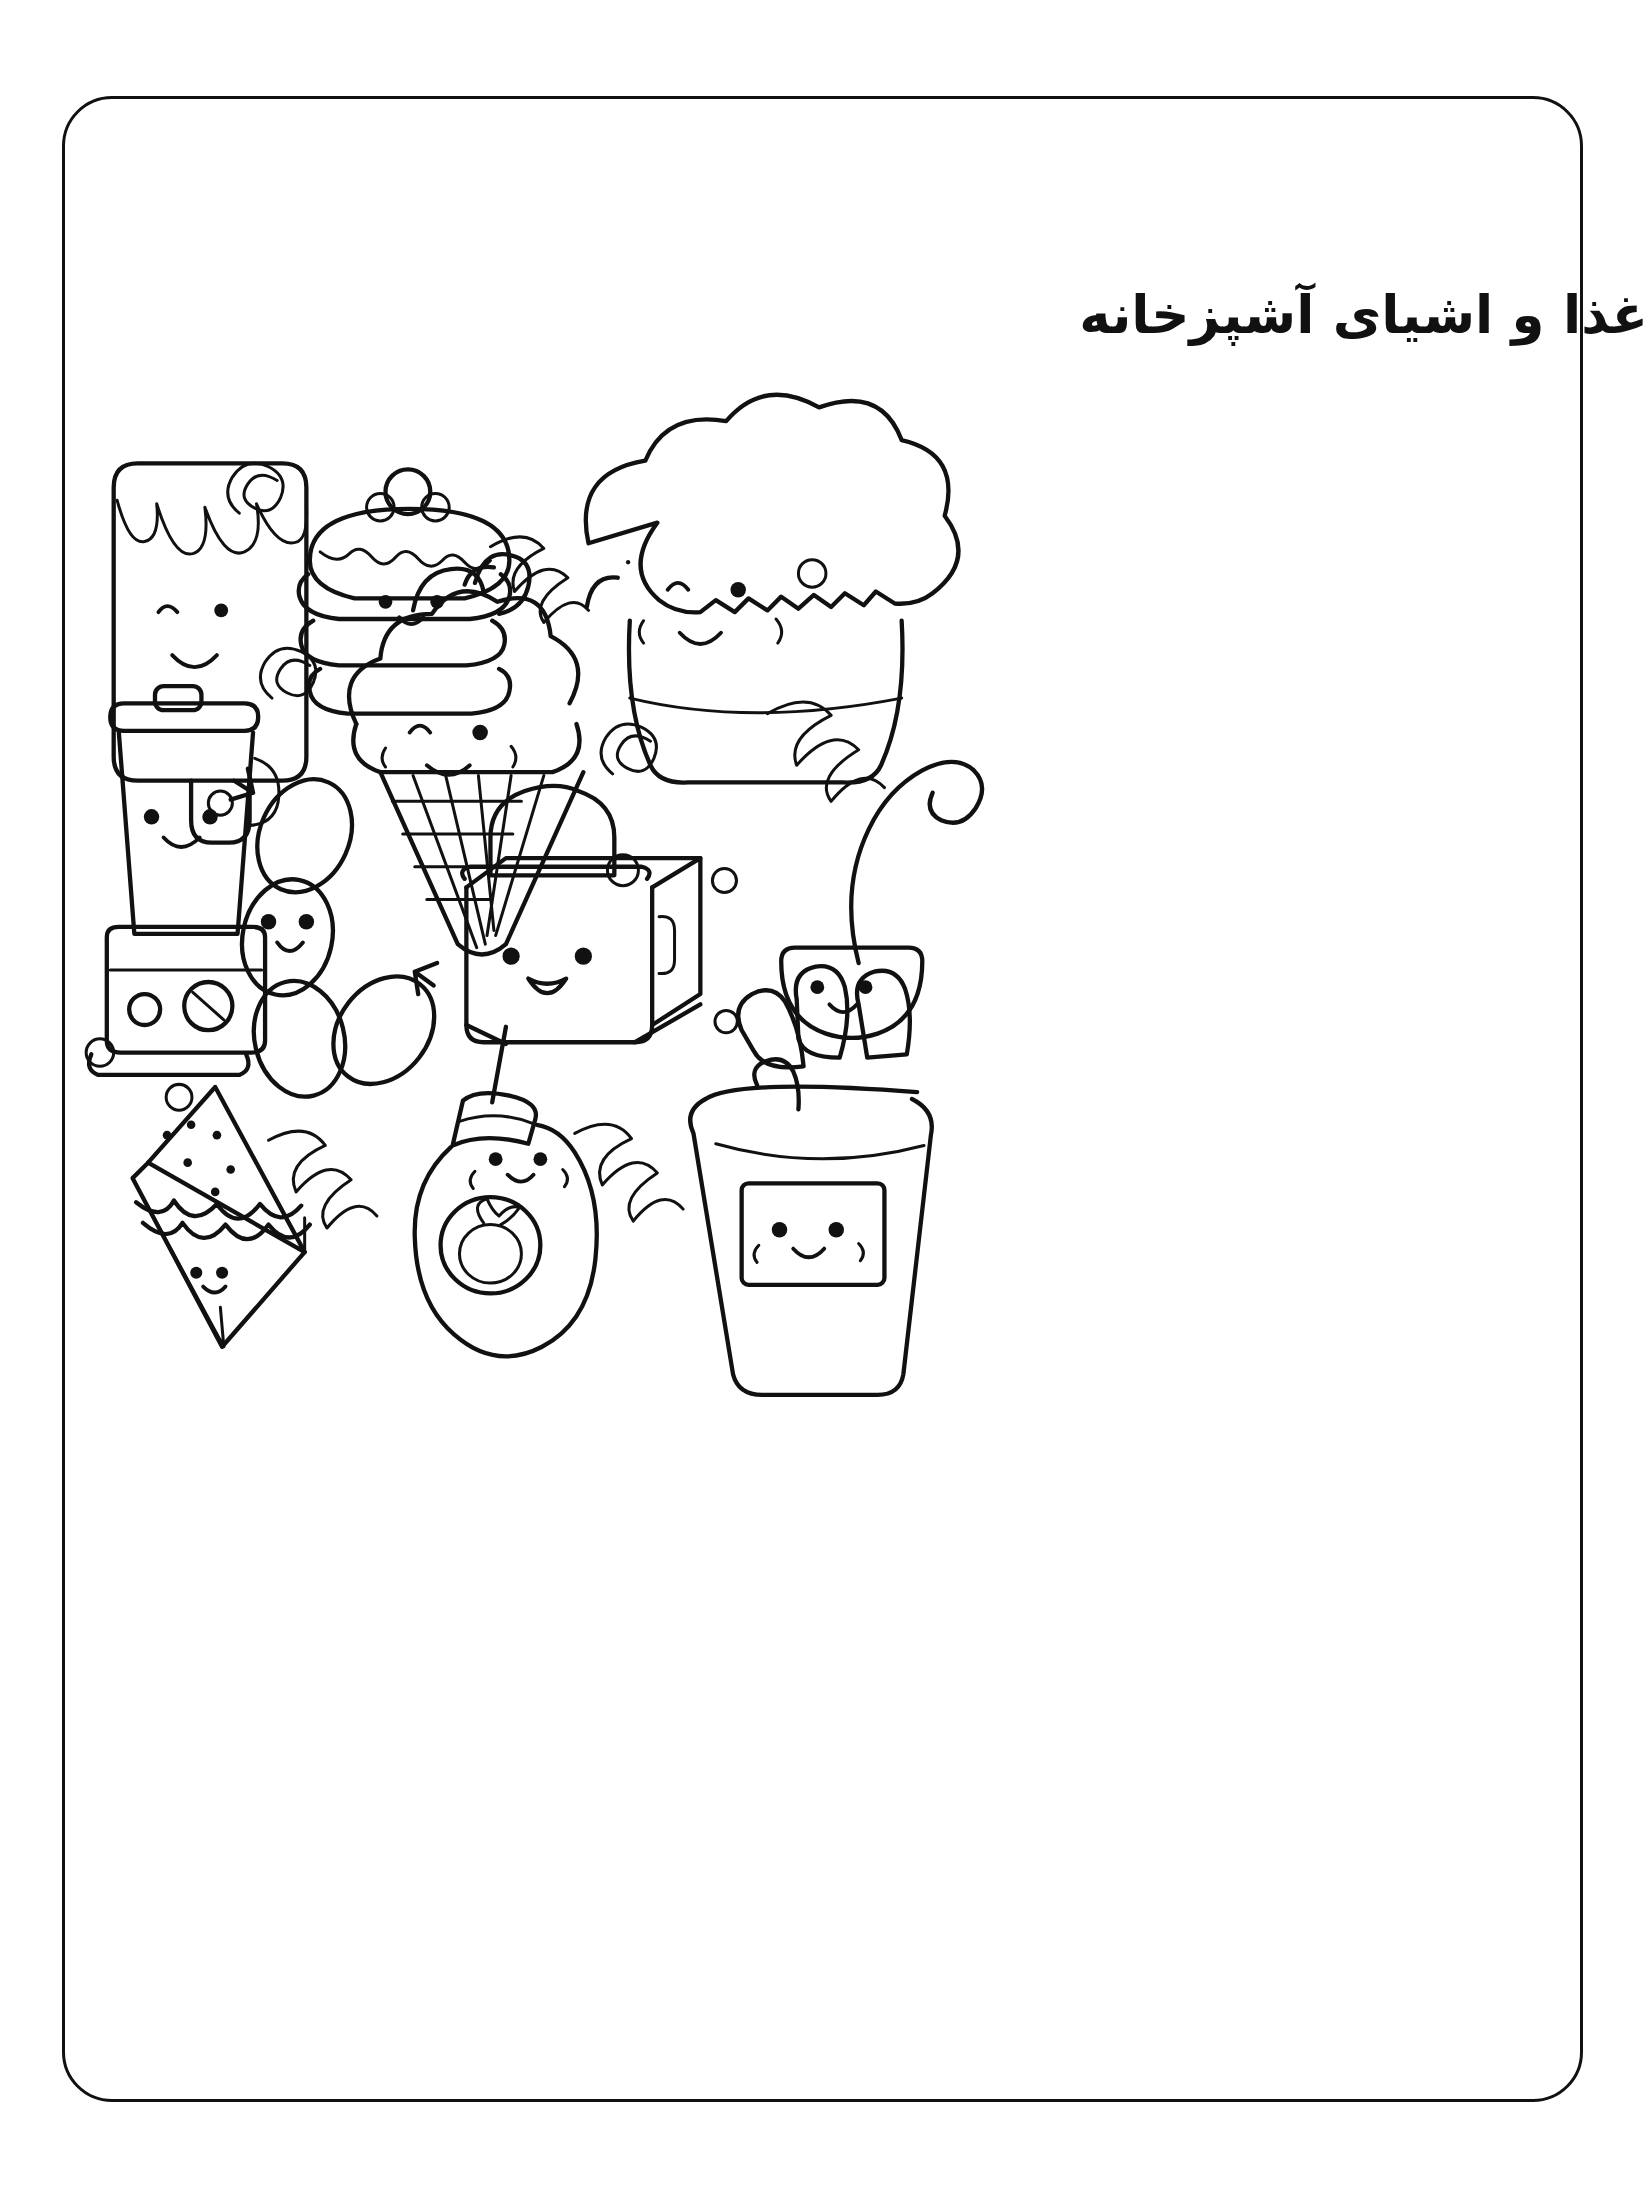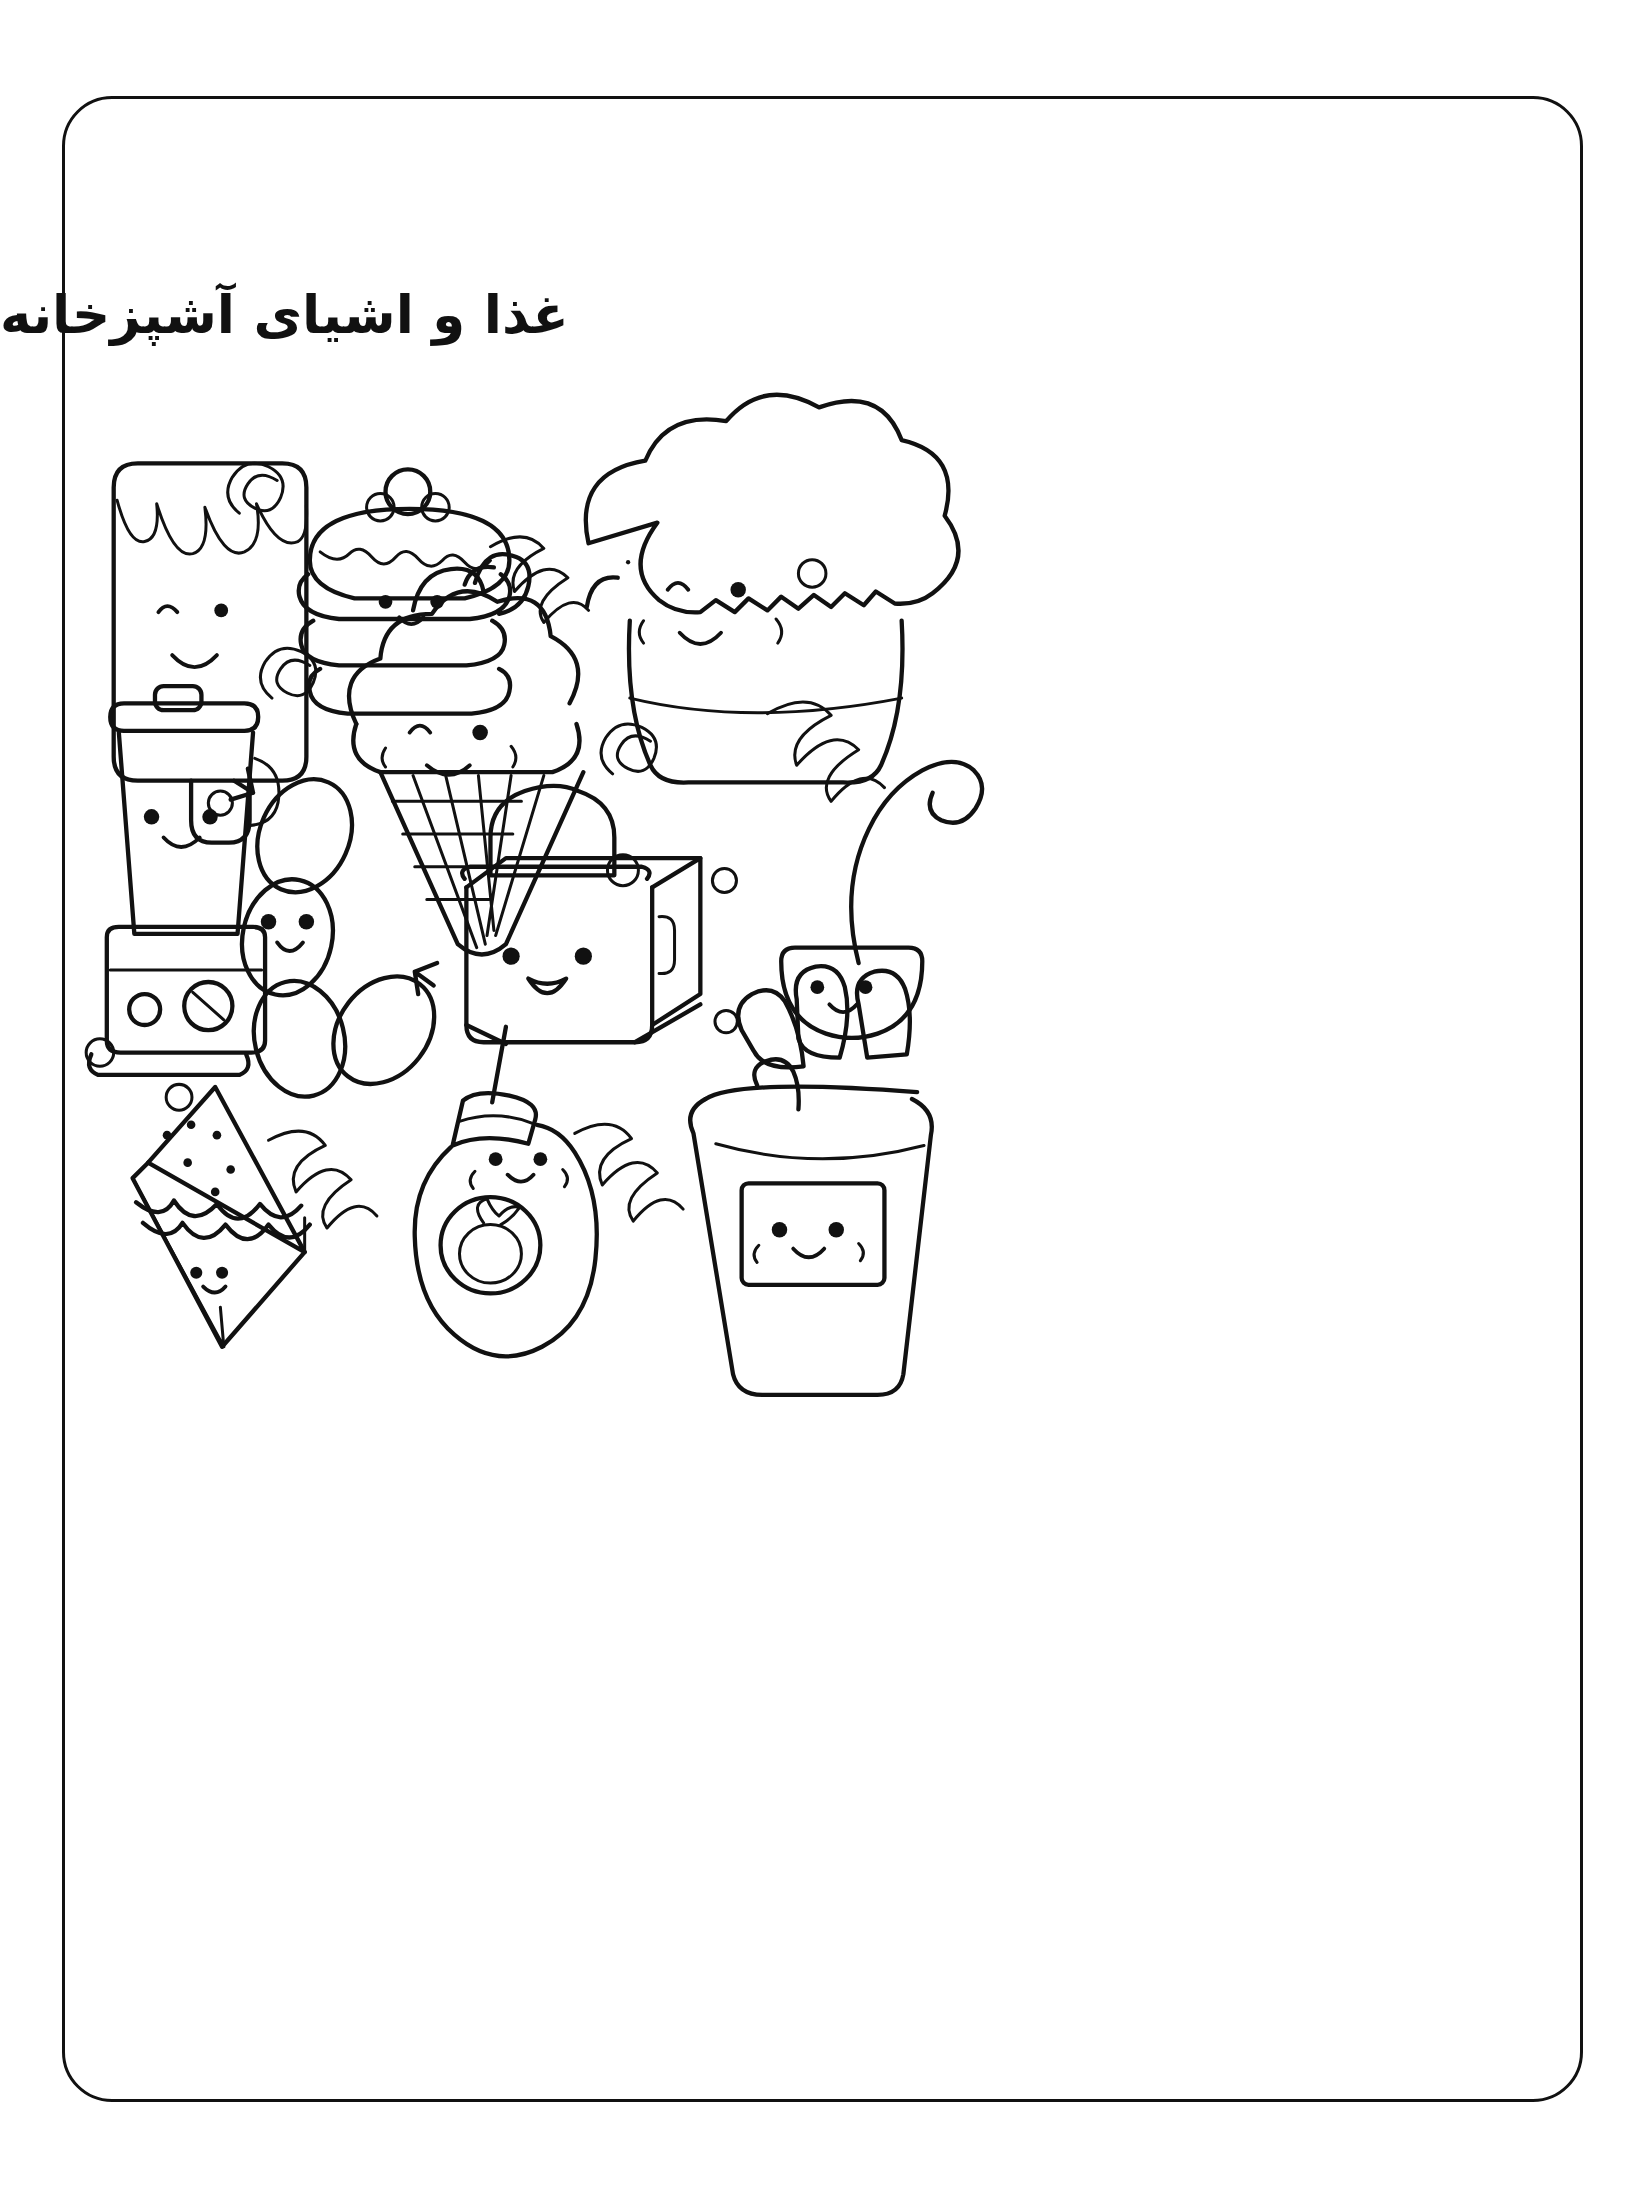--- a/index.html
+++ b/index.html
@@ -30,21 +30,21 @@
     border: 3.4px solid #111111;
     border-radius: 50px;
     box-sizing: border-box;
     background: #ffffff;
   }
   .title {
     position: absolute;
     left: 0;
     top: 284px;
     width: 100%;
-    text-align: left;
+    text-align: right;
     font-family: "DejaVu Sans", sans-serif;
     font-size: 53px;
     font-weight: 700;
     color: #111111;
     letter-spacing: 0px;
     direction: rtl;
   }
   .art {
     position: absolute;
     left: 62px;

